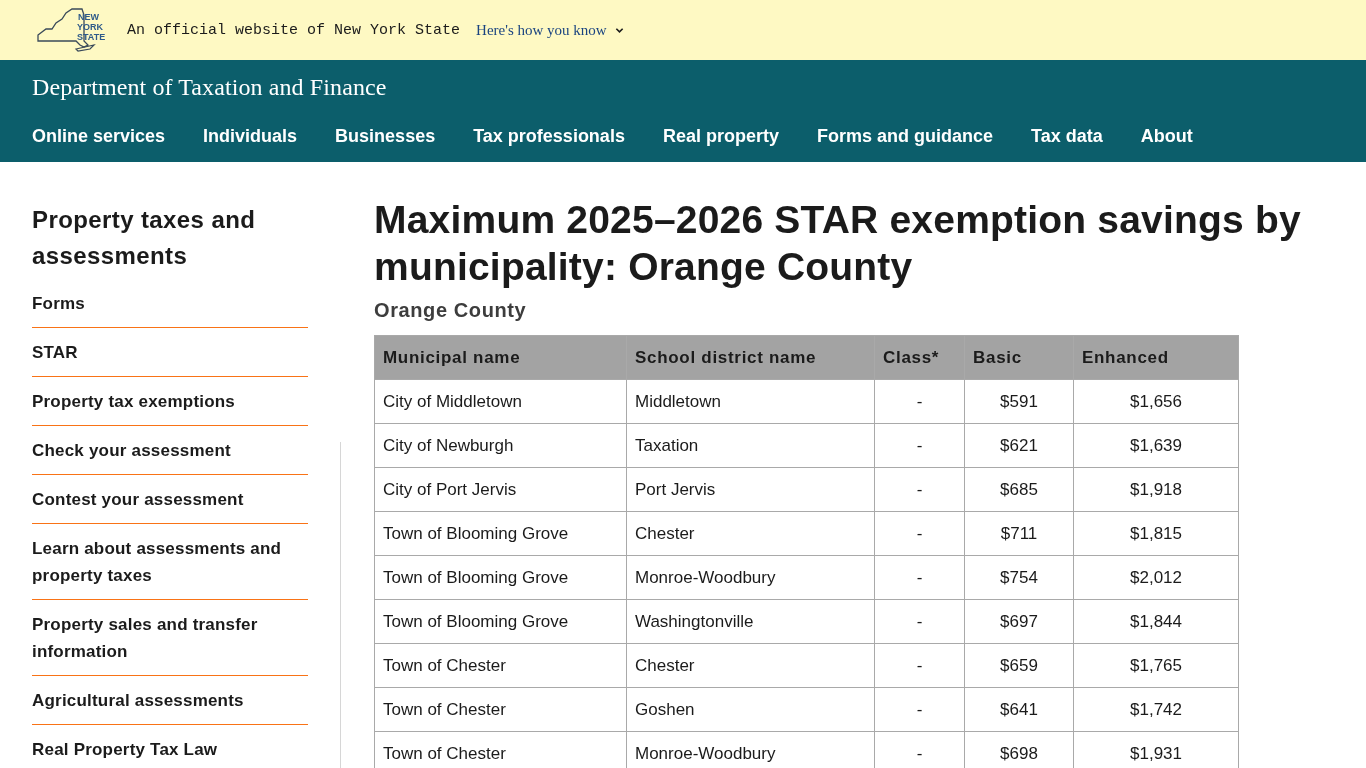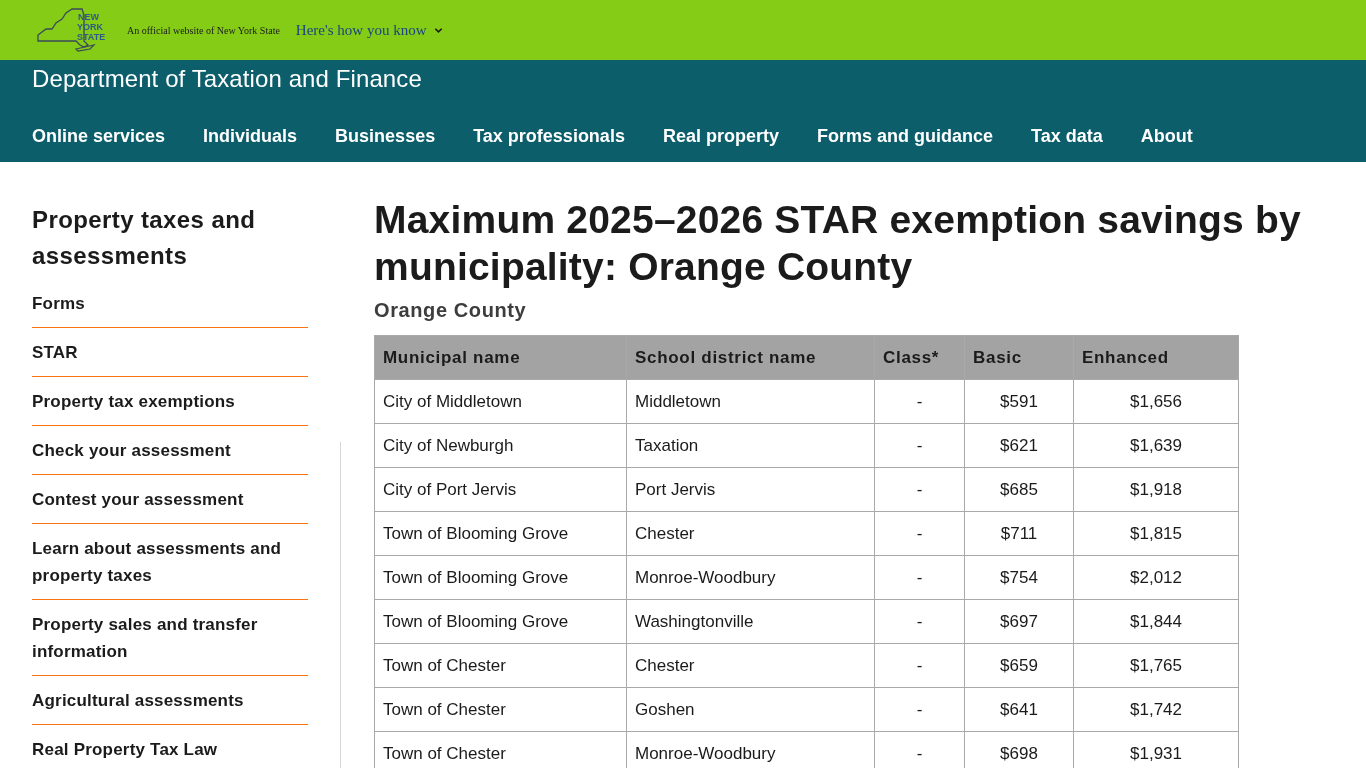--- a/index.html
+++ b/index.html
@@ -1,28 +1,28 @@
 <!DOCTYPE html>
 <html><head>
   <meta charset="utf-8">
   <style>
     * { box-sizing: border-box; margin: 0; padding: 0; }
     html, body { width: 1366px; height: 768px; overflow: hidden; background: #ffffff; }
     body { font-family: "Liberation Sans", sans-serif; color: #1b1b1b; position: relative; }
 
     
-    .gov-banner { height: 60px; background: #84cc16; display: flex; align-items: center; padding-left: 32px; }
+    .gov-banner { height: 60px; background: #fef9c3; display: flex; align-items: center; padding-left: 32px; }
     .nys-logo { width: 80px; height: 50px; display: block; }
-    .gov-text { font-family: Liberation Serif, serif; font-size: 10px; color: #1b1b1b; margin-left: 15px; }
+    .gov-text { font-family: Liberation Mono, monospace; font-size: 15px; color: #1b1b1b; margin-left: 15px; }
     .gov-link { font-family: "Liberation Serif", serif; font-size: 15px; color: #1a4480; margin-left: 16px; cursor: pointer; display: flex; align-items: center; }
     .chev { margin-left: 8px; display: inline-block; width: 9px; height: 9px; }
 
     
     .agency-header { background: #0c5e6b; height: 102px; padding-left: 32px; }
-    .agency-title { color: #ffffff; font-size: 24px; padding-top: 5px; height: 56px; letter-spacing: 0.1px; }
+    .agency-title { color: #ffffff; font-size: 24px; padding-top: 14px; height: 56px; letter-spacing: 0.1px; font-family: Liberation Serif, serif; }
     .main-nav { display: flex; align-items: center; height: 40px; }
     .main-nav a { color: #ffffff; font-weight: bold; font-size: 18px; text-decoration: none; margin-right: 38px; cursor: pointer; white-space: nowrap; text-align: center; }
 
     
     .page { display: flex; }
     .sidebar { width: 342px; padding-left: 32px; padding-top: 40px; position: relative; }
     .sidebar-title { font-size: 24px; font-weight: bold; line-height: 36px; color: #1b1b1b; width: 300px; letter-spacing: 0.4px; }
     .side-nav { margin-top: 16px; width: 276px; position: relative; }
     .side-divider { position: absolute; left: 340px; top: 280px; width: 1px; height: 500px; background: #d6d6d6; }
     .side-item { display: block; font-size: 17px; font-weight: bold; color: #1b1b1b; line-height: 27px; padding: 11px 0 10px 0; border-bottom: 1px solid #f97316; cursor: pointer; text-decoration: none; letter-spacing: 0.2px; }

